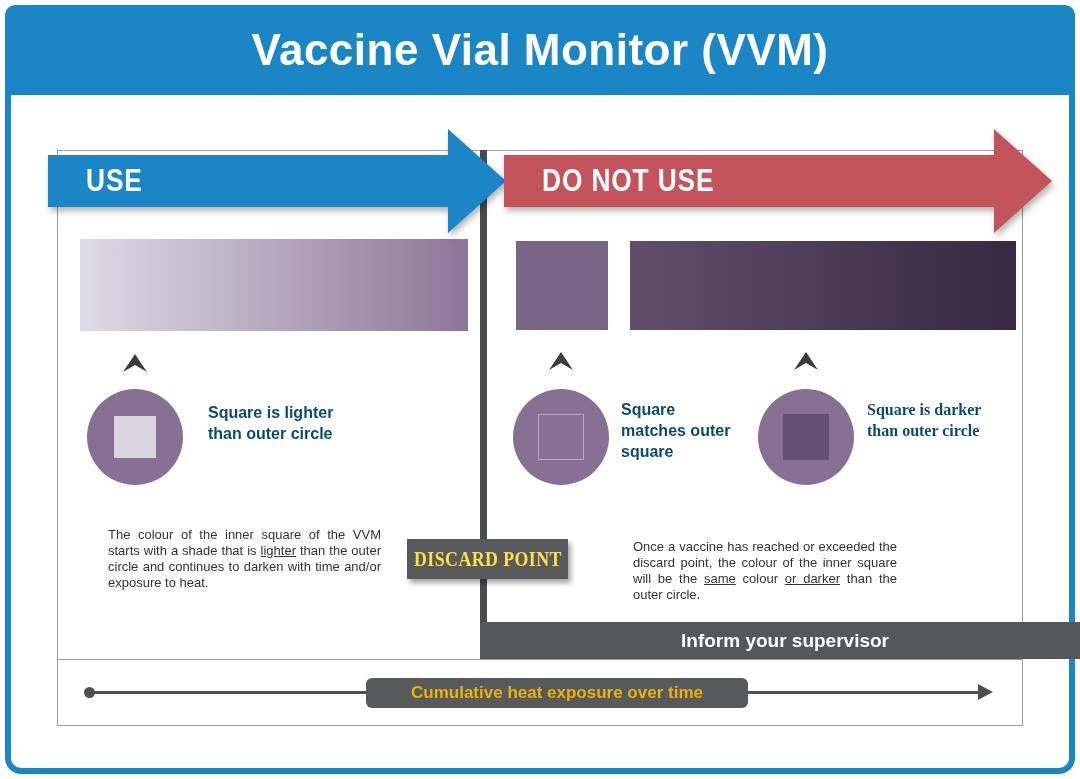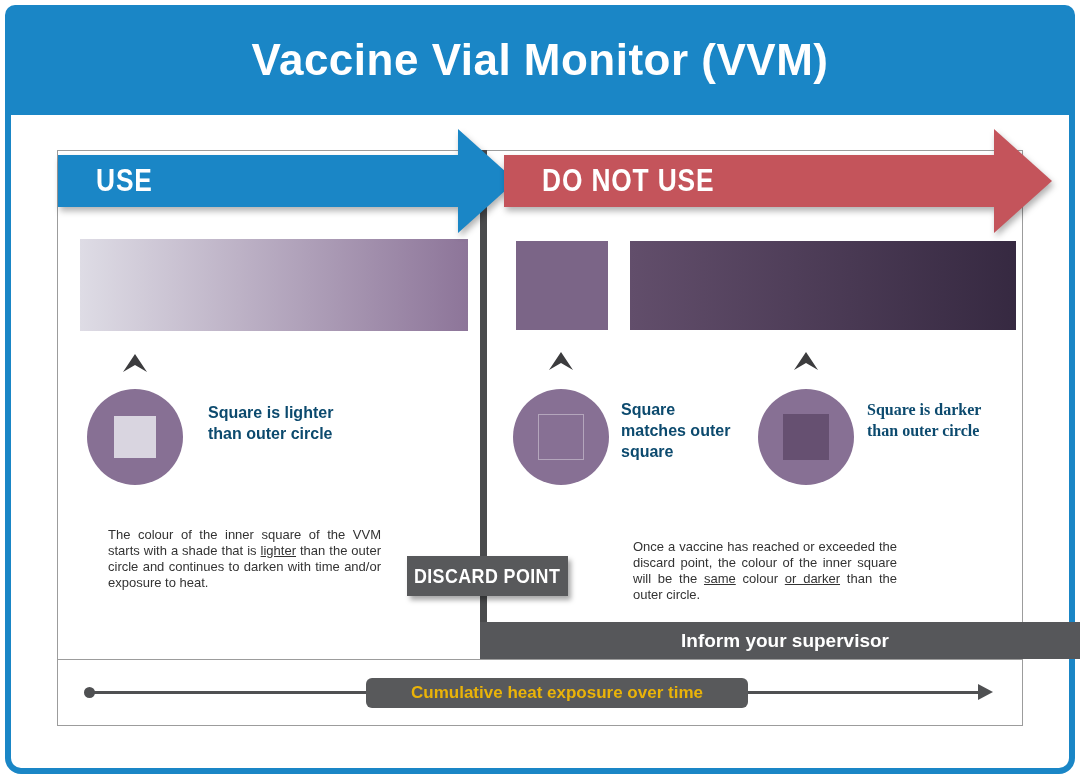--- a/index.html
+++ b/index.html
@@ -20,21 +20,21 @@
   html,body{margin:0;padding:0;}
   body{
     width:1080px;height:779px;position:relative;background:#fff;
     font-family:"Liberation Sans", sans-serif; overflow:hidden;
   }
   .frame{
     position:absolute;left:5px;top:5px;width:1070px;height:769px;
     border:6px solid var(--blue);border-radius:16px;background:#fff;
   }
   .header{
-    position:absolute;left:5px;top:5px;width:1070px;height:110px;
+    position:absolute;left:5px;top:5px;width:1070px;height:90px;
     background:var(--blue);border-radius:10px 10px 0 0;
     display:flex;align-items:center;justify-content:center;
   }
   .header h1{
     margin:0;color:#fff;font-size:44px;font-weight:bold;letter-spacing:0.5px;
   }
   .panel{
     position:absolute;left:57px;top:150px;width:966px;height:576px;
     border:1px solid #9c9c9c;background:#fff;
   }
@@ -43,21 +43,21 @@
     border-top:1px solid #9c9c9c;
   }
   .divider{
     position:absolute;left:480px;top:150px;width:7px;height:509px;
     background:var(--divider);z-index:2;
   }
   
   .big-arrow{position:absolute;top:129px;height:104px;filter:drop-shadow(2px 4px 3px rgba(0,0,0,0.30));z-index:4;}
   .big-arrow .body{position:absolute;left:0;top:26px;height:52px;}
   .big-arrow .head{position:absolute;top:0;width:0;height:0;border-top:52px solid transparent;border-bottom:52px solid transparent;}
-  .arrow-use{left:58px;width:500px;}
+  .arrow-use{left:48px;width:500px;}
   .arrow-use .body{width:400px;background:var(--blue);}
   .arrow-use .head{left:400px;border-left:58px solid var(--blue);}
   .arrow-dnu{left:504px;width:550px;}
   .arrow-dnu .body{width:490px;background:var(--red);}
   .arrow-dnu .head{left:490px;border-left:58px solid var(--red);}
   .big-arrow .lbl{
     position:absolute;left:38px;top:34px;color:#fff;font-size:31px;font-weight:bold;
     transform:scaleX(0.85);transform-origin:left center;letter-spacing:1px;white-space:nowrap;
   }
   
@@ -83,23 +83,24 @@
   .cap1{left:208px;top:403px;width:132px;}
   .cap2{left:621px;top:400px;width:118px;}
   .cap3{left:867px;top:400px;width:134px;font-family:Liberation Serif, serif;}
   
   .para{position:absolute;font-size:13px;line-height:1.23;color:#333;text-align:justify;z-index:3;}
   .para-left{left:108px;top:514px;width:273px;}
   .para-right{left:633px;top:526px;width:264px;}
   .u{text-decoration:underline;}
   
   .discard{
-    position:absolute;left:407px;top:556px;width:161px;height:40px;z-index:5;
-    background:var(--dark-gray);color:#ffffff;display:flex;align-items:center;justify-content:center;
+    position:absolute;left:407px;top:539px;width:161px;height:40px;z-index:5;
+    background:var(--dark-gray);color:#fde047;display:flex;align-items:center;justify-content:center;
     box-shadow:3px 4px 5px rgba(0,0,0,0.35);
+    font-family:Liberation Serif, serif;
   }
   .discard span{font-size:21px;font-weight:bold;transform:scaleX(0.85);white-space:nowrap;letter-spacing:0.5px;}
   .inform{
     position:absolute;left:480px;top:622px;width:610px;height:37px;z-index:3;
     background:#56575a;color:#fff;display:flex;align-items:center;justify-content:center;
     font-weight:bold;font-size:19px;
   }
   
   .tl-line{position:absolute;left:88px;top:691px;width:897px;height:3px;background:#4f5052;z-index:3;}
   .tl-dot{position:absolute;left:84px;top:687px;width:11px;height:11px;border-radius:50%;background:#4f5052;z-index:3;}

